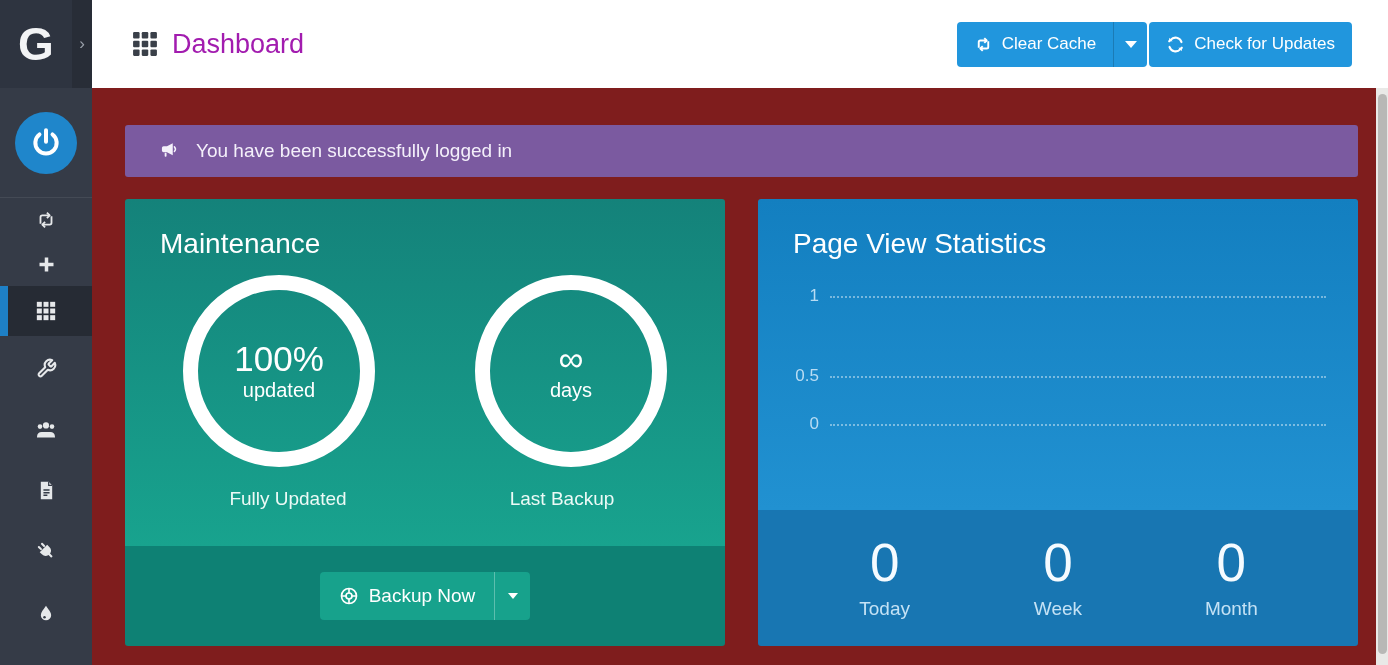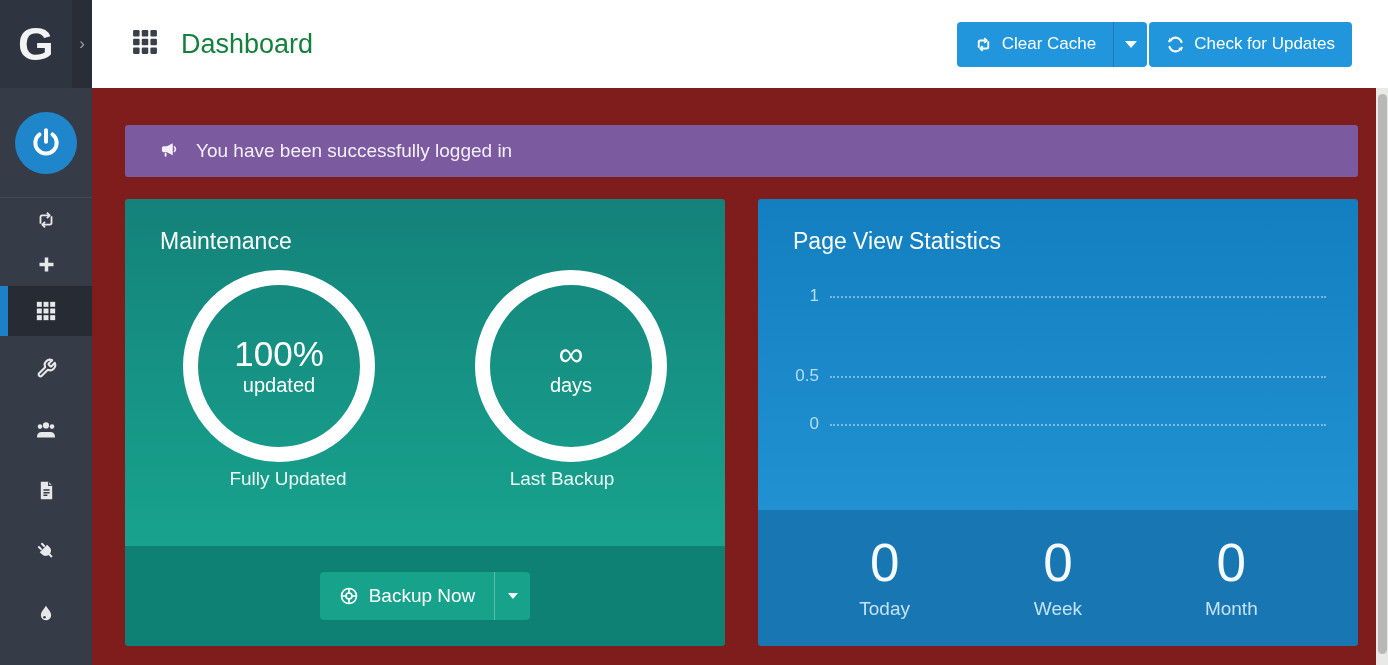--- a/index.html
+++ b/index.html
@@ -18,50 +18,50 @@
   .power-circle { width:62px; height:62px; border-radius:50%; background:#1f86cb;
             display:flex; align-items:center; justify-content:center; cursor:pointer; }
   .nav-item { display:flex; align-items:center; justify-content:center; color:#e6e8ea; position:relative; cursor:pointer; }
   .h44 { height:44px; } .h50 { height:50px; } .h60 { height:60px; } .h62 { height:62px; } .h64 { height:64px; }
   .nav-item.active { background:#262b34; }
   .nav-item.active::before { content:''; position:absolute; left:0; top:0; bottom:0; width:8px; background:#1e80c6; }
 
   
   .header { position:absolute; left:92px; top:0; right:0; height:88px; background:#ffffff;
             display:flex; align-items:center; padding:0 36px 0 40px; z-index:3; }
-  .header-title-group { display:flex; gap:23px; color:#15803d; }
+  .header-title-group { display:flex; align-items:center; gap:14px; color:#a21caf; }
   .header-title { font-size:27px; }
   .header-buttons { margin-left:auto; display:flex; gap:2px; }
   .btn-blue { background:#2196dd; color:#fff; font-size:17px; height:45px; display:flex;
             align-items:center; border-radius:4px; cursor:pointer; }
   .btn-main { display:flex; align-items:center; gap:9px; padding:0 17px; height:100%; }
   .btn-caret { width:34px; height:100%; display:flex; align-items:center; justify-content:center;
             border-left:1px solid rgba(0,0,0,0.18); cursor:pointer; }
   .caret-down { width:0; height:0; border-left:6px solid transparent; border-right:6px solid transparent;
             border-top:7px solid #ffffff; }
 
   
   .main { position:absolute; left:92px; top:88px; right:0; bottom:0; background:#7f1d1d; }
   .banner { position:absolute; left:33px; top:37px; width:1233px; height:52px; background:#7b5aa0;
             border-radius:3px; color:#f4f0fa; display:flex; align-items:center; padding:0 34px; gap:15px;
             font-size:19px; }
 
   .panel { position:absolute; top:111px; width:600px; height:447px; border-radius:3px; overflow:hidden; }
   .panel-maint { left:33px; }
   .panel-stats { left:666px; }
-  .panel-title { padding:29px 0 0 35px; font-size:23px; color:#ffffff; }
+  .panel-title { padding:29px 0 0 35px; font-size:28px; color:#ffffff; }
 
   
   .maint-body { height:347px; background:linear-gradient(180deg,#14827a,#18a38e); }
   .circles-row { display:flex; justify-content:space-around; padding:0 8px; margin-top:15px; }
   .ring { width:192px; height:192px; border:15px solid #ffffff; border-radius:50%;
           display:flex; flex-direction:column; align-items:center; justify-content:center; color:#fff; }
   .ring-value { font-size:35px; line-height:1.1; }
   .ring-unit { font-size:20px; margin-top:1px; }
-  .captions-row { display:flex; justify-content:space-around; padding:0 26px; margin-top:6px;
+  .captions-row { display:flex; justify-content:space-around; padding:0 26px; margin-top:21px;
           color:#ecfaf6; font-size:19px; }
   .caption { width:192px; text-align:center; }
   .maint-footer { position:absolute; left:0; right:0; bottom:0; height:100px; background:#0e8174;
           display:flex; align-items:center; justify-content:center; padding:0 23px; }
   .btn-backup { display:flex; height:48px; background:#17a28c; border-radius:4px; color:#fff;
           font-size:19px; align-items:center; cursor:pointer; }
   .btn-backup .btn-main { padding:0 19px; gap:10px; }
   .btn-backup .btn-caret { width:36px; border-left:1px solid rgba(255,255,255,0.30); }
   .btn-backup .caret-down { border-left-width:5px; border-right-width:5px; border-top-width:6px; }
 

